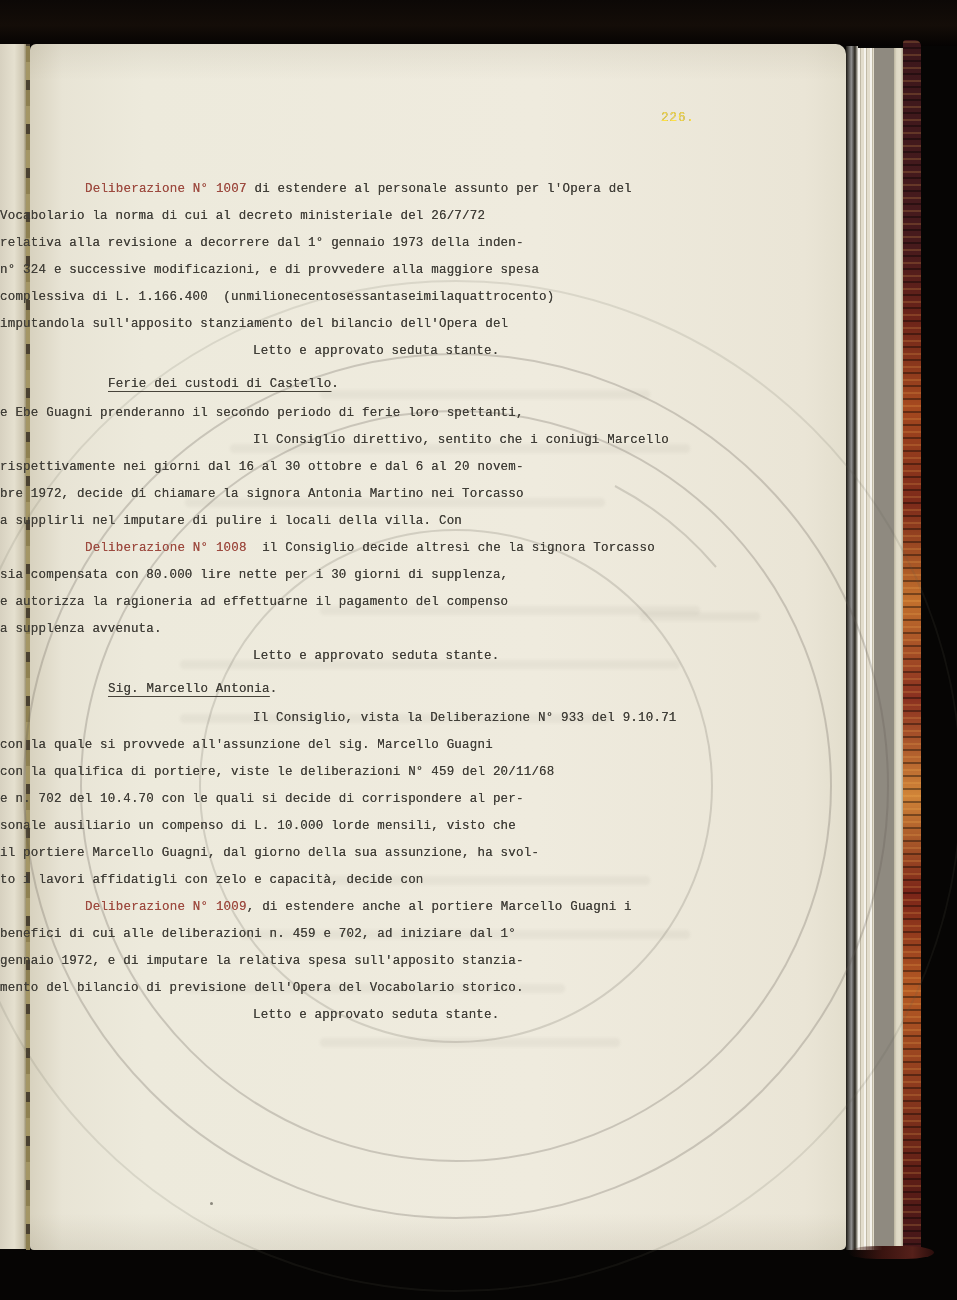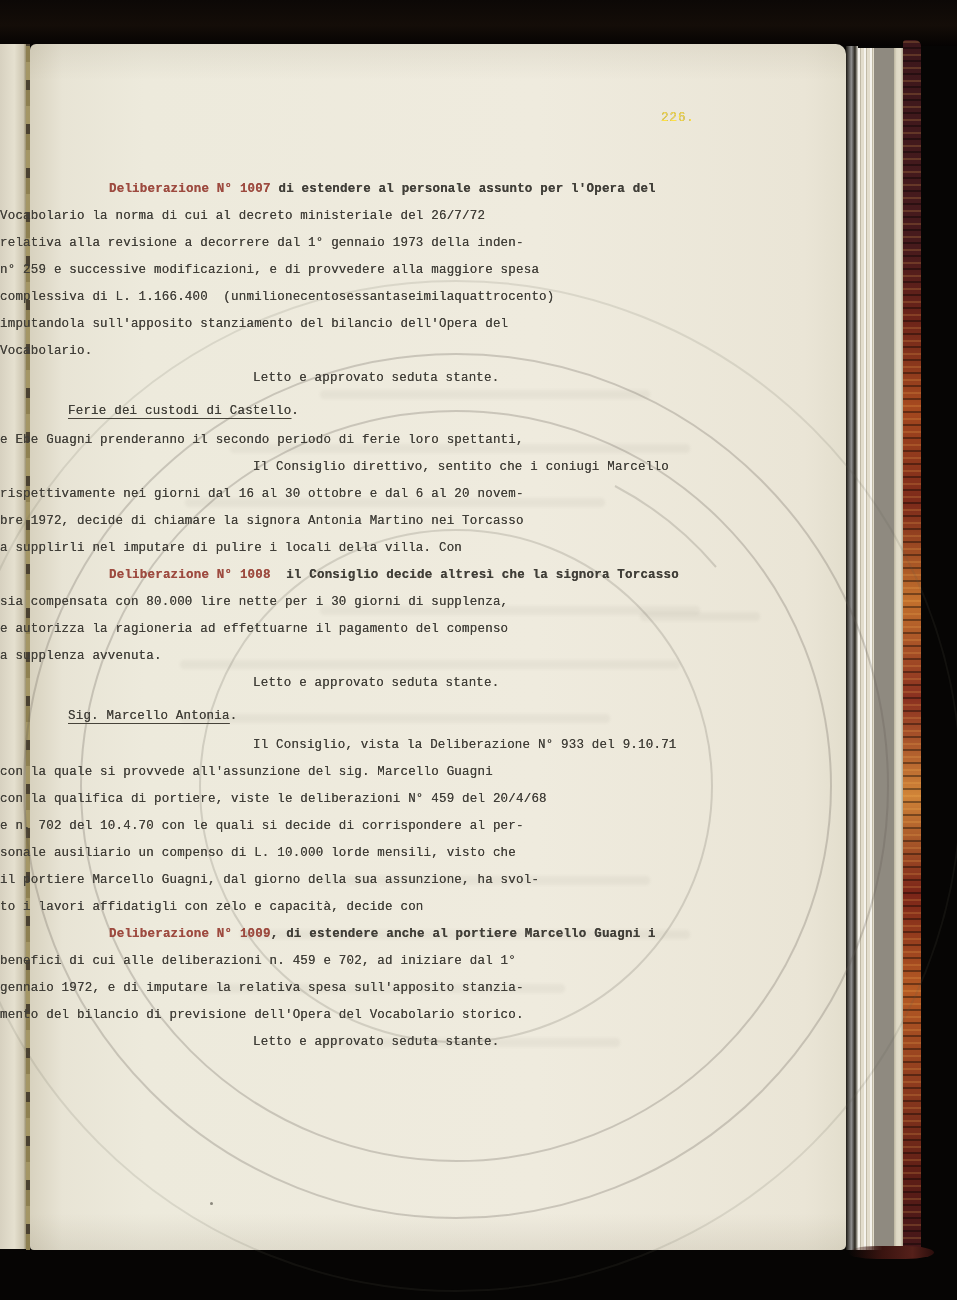--- a/index.html
+++ b/index.html
@@ -47,24 +47,24 @@
   
   .watermark{position:absolute;left:0;top:0;pointer-events:none;}
 
   
   .ghost{position:absolute;height:9px;background:#5c564a;opacity:.055;filter:blur(1.6px);border-radius:4px;}
 
   
   .textlayer{position:absolute;left:0;top:176px;width:957px;}
   .line{height:27px;line-height:27px;white-space:pre;font-size:12.5px;
         color:#403e38;text-shadow:0 0 .45px rgba(55,52,45,.8);letter-spacing:.2px;}
-  .line.label{padding-left:109px;font-weight:bold;}
+  .line.label{padding-left:85px;}
   .line.body{}
   .line.indent{padding-left:253px;}
-  .line.heading{padding-left:68px;margin-top:6px;margin-bottom:2px;}
+  .line.heading{padding-left:108px;margin-top:6px;margin-bottom:2px;}
   .heading .u{text-decoration:underline;text-decoration-thickness:1px;
               text-decoration-color:rgba(66,62,52,.8);text-underline-offset:3.5px;}
   .red{color:#9d4a3f;text-shadow:0 0 .45px rgba(157,74,63,.8);}
   .page-number{position:absolute;left:653px;top:110px;font-size:12.5px;line-height:16px;
                color:#fde047;text-shadow:0 0 .45px rgba(60,57,50,.8);letter-spacing:1px;margin-left:8px;}
   .speck{position:absolute;left:210px;top:1202px;width:3px;height:3px;border-radius:50%;
          background:#4a463e;opacity:.6;}
 </style>
 </head>
 <body>
@@ -104,40 +104,39 @@
   <div class="ghost" style="left:240px;top:930px;width:450px;"></div>
   <div class="ghost" style="left:185px;top:984px;width:380px;"></div>
   <div class="ghost" style="left:320px;top:1038px;width:300px;"></div>
 
   <div class="page-number">226.</div>
 
   <div class="textlayer" id="lines">
       <div class="line label"><span class="red">Deliberazione N° 1007</span> di estendere al personale assunto per l'Opera del</div>
       <div class="line body">Vocabolario la norma di cui al decreto ministeriale del 26/7/72</div>
       <div class="line body">relativa alla revisione a decorrere dal 1° gennaio 1973 della inden-</div>
-      <div class="line body">n° 259 e successive modificazioni, e di provvedere alla maggiore spesa</div>
+      <div class="line body">n° 324 e successive modificazioni, e di provvedere alla maggiore spesa</div>
       <div class="line body">complessiva di L. 1.166.400  (unmilionecentosessantaseimilaquattrocento)</div>
       <div class="line body">imputandola sull'apposito stanziamento del bilancio dell'Opera del</div>
-      <div class="line body">Vocabolario.</div>
       <div class="line indent">Letto e approvato seduta stante.</div>
       <div class="line heading"><span class="u">Ferie dei custodi di Castello</span>.</div>
       <div class="line body">e Ebe Guagni prenderanno il secondo periodo di ferie loro spettanti,</div>
       <div class="line indent">Il Consiglio direttivo, sentito che i coniugi Marcello</div>
       <div class="line body">rispettivamente nei giorni dal 16 al 30 ottobre e dal 6 al 20 novem-</div>
       <div class="line body">bre 1972, decide di chiamare la signora Antonia Martino nei Torcasso</div>
       <div class="line body">a supplirli nel imputare di pulire i locali della villa. Con</div>
       <div class="line label"><span class="red">Deliberazione N° 1008</span>  il Consiglio decide altresì che la signora Torcasso</div>
       <div class="line body">sia compensata con 80.000 lire nette per i 30 giorni di supplenza,</div>
       <div class="line body">e autorizza la ragioneria ad effettuarne il pagamento del compenso</div>
       <div class="line body">a supplenza avvenuta.</div>
       <div class="line indent">Letto e approvato seduta stante.</div>
       <div class="line heading"><span class="u">Sig. Marcello Antonia</span>.</div>
       <div class="line indent">Il Consiglio, vista la Deliberazione N° 933 del 9.10.71</div>
       <div class="line body">con la quale si provvede all'assunzione del sig. Marcello Guagni</div>
-      <div class="line body">con la qualifica di portiere, viste le deliberazioni N° 459 del 20/4/68</div>
+      <div class="line body">con la qualifica di portiere, viste le deliberazioni N° 459 del 20/11/68</div>
       <div class="line body">e n. 702 del 10.4.70 con le quali si decide di corrispondere al per-</div>
       <div class="line body">sonale ausiliario un compenso di L. 10.000 lorde mensili, visto che</div>
       <div class="line body">il portiere Marcello Guagni, dal giorno della sua assunzione, ha svol-</div>
       <div class="line body">to i lavori affidatigli con zelo e capacità, decide con</div>
       <div class="line label"><span class="red">Deliberazione N° 1009</span>, di estendere anche al portiere Marcello Guagni i</div>
       <div class="line body">benefici di cui alle deliberazioni n. 459 e 702, ad iniziare dal 1°</div>
       <div class="line body">gennaio 1972, e di imputare la relativa spesa sull'apposito stanzia-</div>
       <div class="line body">mento del bilancio di previsione dell'Opera del Vocabolario storico.</div>
       <div class="line indent">Letto e approvato seduta stante.</div>
     </div>

